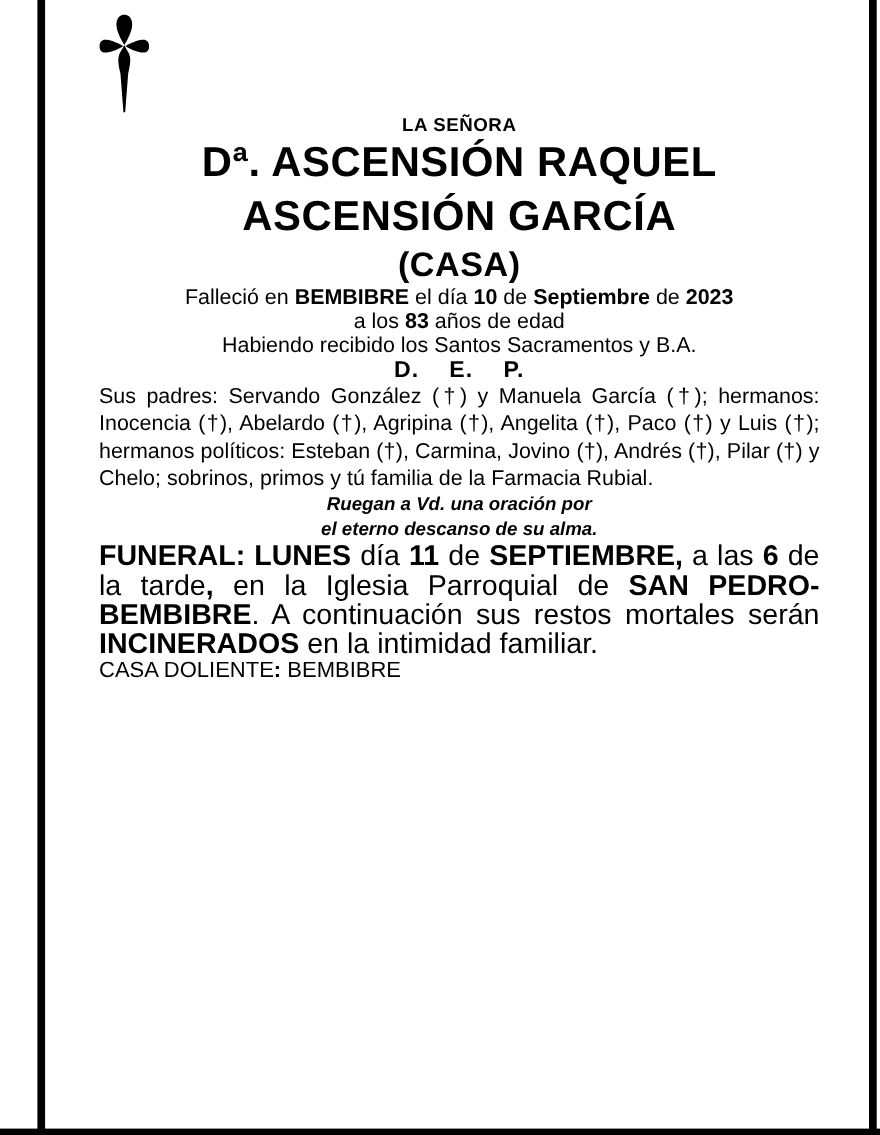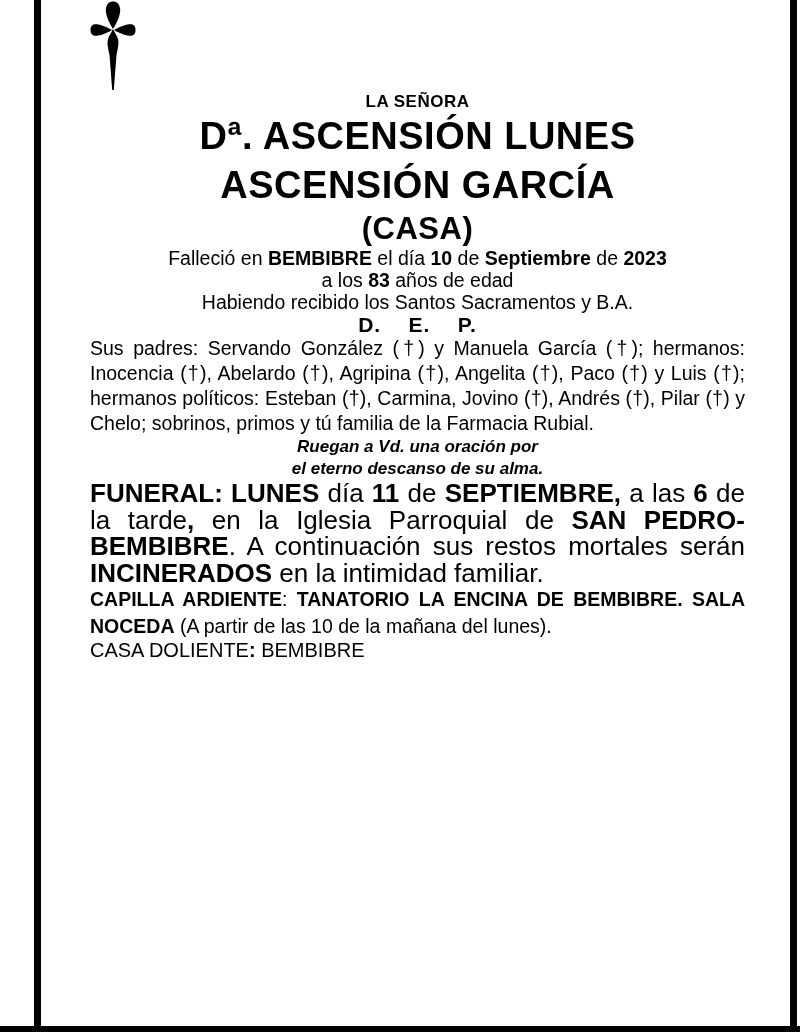--- a/index.html
+++ b/index.html
@@ -9,21 +9,21 @@
     background:#ffffff;
     color:#000;
     font-family:"Liberation Sans", sans-serif;
     overflow:hidden;
   }
   .bar{position:absolute;background:#000;}
   .bar-left{left:34px;top:0;width:7px;height:1032px;}
   .bar-right{left:790px;top:0;width:7px;height:1032px;}
   .bar-bottom{left:0;top:1026px;width:800px;height:6px;}
 
-  .content{position:absolute;left:90px;top:0;width:655px;}
+  .content{position:absolute;left:90px;top:12px;width:655px;}
   .content > div{margin:0;}
 
   .cross-wrap{margin-top:30px;height:92px;margin-left:2px;}
   .cross-wrap svg{display:block;}
 
   .honorific{margin-top:45px;font-size:17px;line-height:20px;font-weight:700;text-align:center;letter-spacing:.5px;}
   .name{margin-top:17px;font-size:38px;line-height:49px;font-weight:700;text-align:center;letter-spacing:.5px;}
   .nickname{margin-top:2px;font-size:31px;line-height:37px;font-weight:700;text-align:center;letter-spacing:.5px;}
 
   .line-c{text-align:center;font-size:19.5px;line-height:22px;}
@@ -59,38 +59,37 @@
           <path d="M22,30 C14,25 6,23.5 3.5,24.5 C1,25.6 0.5,27.5 0.5,30 C0.5,32.5 1,34.4 3.5,35.5 C6,36.5 14,35 22,30 Z"></path>
           <path d="M24,30 C32,25 40,23.5 42.5,24.5 C45,25.6 45.5,27.5 45.5,30 C45.5,32.5 45,34.4 42.5,35.5 C40,36.5 32,35 24,30 Z"></path>
           <path d="M23,29 C21,33.5 18.8,35.5 17.9,39.5 C17,43.5 18,48 19.5,55 L22.2,90 L23.8,90 L26.5,55 C28,48 29,43.5 28.1,39.5 C27.2,35.5 25,33.5 23,29 Z"></path>
         </g>
       </svg>
     </div>
 
     <div class="honorific">LA SEÑORA</div>
 
     <div class="name">
-      <span>Dª. ASCENSIÓN LUNES</span><br>
+      <span>Dª. ASCENSIÓN RAQUEL</span><br>
       <span>ASCENSIÓN GARCÍA</span>
     </div>
 
     <div class="nickname">(CASA)</div>
 
     <div class="line-c death1"><span>Falleció en </span><span class="b">BEMBIBRE</span><span> el día </span><span class="b">10</span><span> de </span><span class="b">Septiembre</span><span> de </span><span class="b">2023</span></div>
     <div class="line-c death2"><span>a los </span><span class="b">83</span><span> años de edad</span></div>
     <div class="line-c sacraments">Habiendo recibido los Santos Sacramentos y B.A.</div>
     <div class="rip">D.    E.    P.</div>
 
     <div class="family">Sus padres: Servando González (†) y Manuela García (†); hermanos: Inocencia (†), Abelardo (†), Agripina (†), Angelita (†), Paco (†) y Luis (†); hermanos políticos: Esteban (†), Carmina, Jovino (†), Andrés (†), Pilar (†) y Chelo; sobrinos, primos y tú familia de la Farmacia Rubial.</div>
 
     <div class="tribute">
       <span>Ruegan a Vd. una oración por</span><br>
       <span>el eterno descanso de su alma.</span>
     </div>
 
     <div class="funeral"><span class="b">FUNERAL: LUNES</span><span> día </span><span class="b">11</span><span> de </span><span class="b">SEPTIEMBRE,</span><span> a las </span><span class="b">6</span><span> de la tarde</span><span class="b">,</span><span> en la Iglesia Parroquial de </span><span class="b">SAN PEDRO-BEMBIBRE</span><span>. A continuación sus restos mortales serán </span><span class="b">INCINERADOS</span><span> en la intimidad familiar.</span></div>
 
-    <div class="chapel"><span class="b">CAPILLA ARDIENTE</span><span>: </span><span class="b">TANATORIO LA ENCINA DE BEMBIBRE. SALA NOCEDA</span><span> (A partir de las 10 de la mañana del lunes).</span></div>
 
     <div class="casa"><span>CASA DOLIENTE</span><span class="b">:</span><span> BEMBIBRE</span></div>
 
   </div>
 </div>
 
 </body></html>

